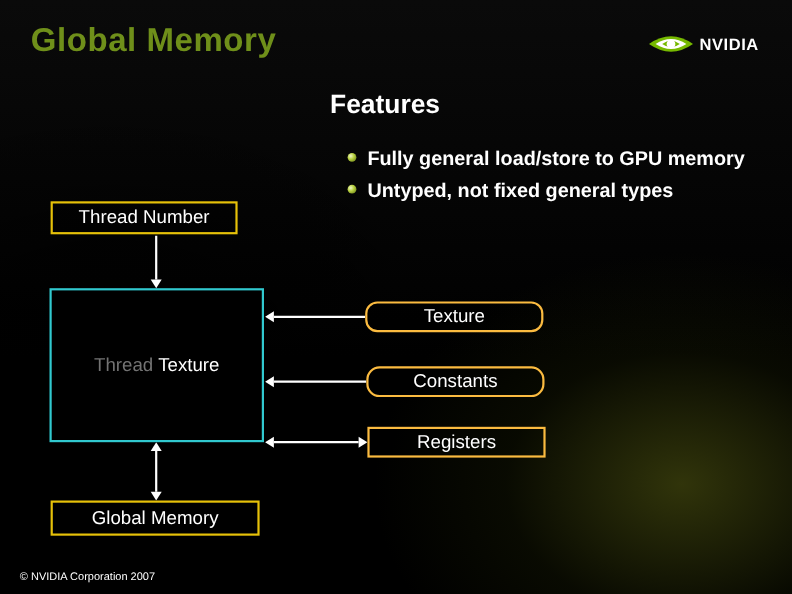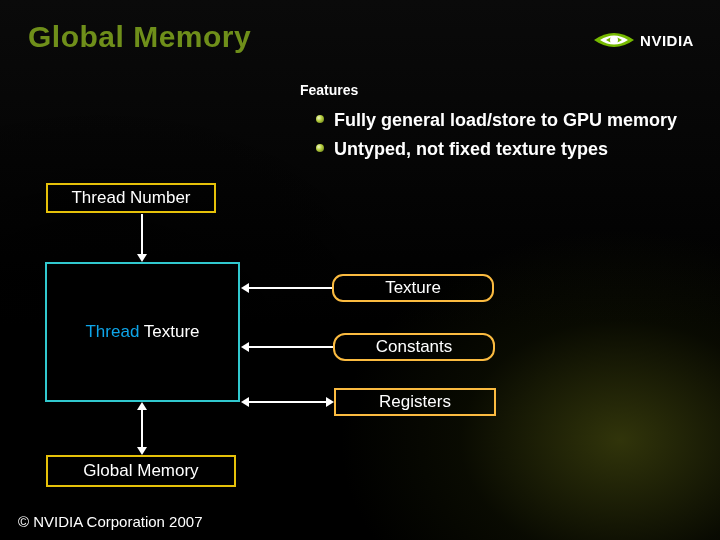--- a/index.html
+++ b/index.html
@@ -27,42 +27,42 @@
   }
 
   .logo {
     position: absolute;
     top: 20px;
     right: 22px;
     width: 110px;
     height: 40px;
     display: flex;
     align-items: center;
-    justify-content: center;
+    justify-content: flex-start;
     gap: 4px;
   }
   .logo .eye {
     width: 44px; height: 28px; position: relative;
   }
   .logo .text {
     color: #fff; font-weight: 700; font-size: 15px;
     font-family: Arial, sans-serif; letter-spacing: 0.5px;
   }
 
   .features {
     position: absolute;
     top: 82px;
     left: 300px;
   }
   .features-title {
     font-family: Arial, sans-serif;
     font-weight: 700;
-    font-size: 14px;
-    color: #fff;
-    margin-bottom: 8px;
+    font-size: 24px;
+    color: #fff;
+    margin-bottom: 20px;
   }
   .features ul { list-style: none; padding-left: 34px; }
   .features li {
     font-family: Arial, sans-serif;
     font-weight: 700;
     font-size: 18px;
     color: #fff;
     position: relative;
     line-height: 1.6;
   }
@@ -96,38 +96,38 @@
   #box-big            { top: 262px; left: 45px;  width: 195px; height: 140px; }
   #box-texture        { top: 274px; left: 332px; width: 162px; height: 28px; border-radius: 11px; }
   #box-constants      { top: 333px; left: 333px; width: 162px; height: 28px; border-radius: 12px; }
   #box-registers      { top: 388px; left: 334px; width: 162px; height: 28px; }
   #box-global-memory  { top: 455px; left: 46px;  width: 190px; height: 32px; }
 
   .thread-program {
     font-family: Verdana, Geneva, sans-serif;
     font-size: 17px;
   }
-  .thread-program .accent { color: #0ea5e9; }
+  .thread-program .accent { color: #737373; }
 
   .arrow { position: absolute; pointer-events: none; }
   .arrow svg { width: 100%; height: 100%; display: block; }
   .arrow .stroke { stroke: #fff; stroke-width: 2; fill: none; }
   .arrow .head { fill: #fff; }
 
   #arr-tn-down  { top: 214px; left: 134px; width: 16px; height: 48px; }
   #arr-big-gm   { top: 402px; left: 133px; width: 18px; height: 53px; }
   #arr-tex      { top: 281px; left: 241px; width: 91px; height: 14px; }
   #arr-const    { top: 340px; left: 241px; width: 92px; height: 14px; }
   #arr-reg      { top: 394px; left: 241px; width: 93px; height: 16px; }
 
   .footer {
     position: absolute;
     bottom: 10px;
     left: 18px;
-    font-size: 15px;
+    font-size: 10px;
     color: #fff;
     font-family: Arial, sans-serif;
   }
 </style>
 </head>
 <body>
 
 <div class="title">Global Memory</div>
 
 <div class="logo">
@@ -139,21 +139,21 @@
       <circle cx="22" cy="14" r="4" fill="#fff"></circle>
     </svg>
   </div>
   <span class="text">NVIDIA</span>
 </div>
 
 <div class="features">
   <div class="features-title">Features</div>
   <ul>
     <li>Fully general load/store to GPU memory</li>
-    <li>Untyped, not fixed texture types</li>
+    <li>Untyped, not fixed general types</li>
   </ul>
 </div>
 
 <div id="box-thread-number" class="dbox yellow">
   <span>Thread Number</span>
 </div>
 
 <div id="box-big" class="dbox aqua">
   <span class="thread-program">
     <span class="accent">Thread</span><span> Texture</span>

